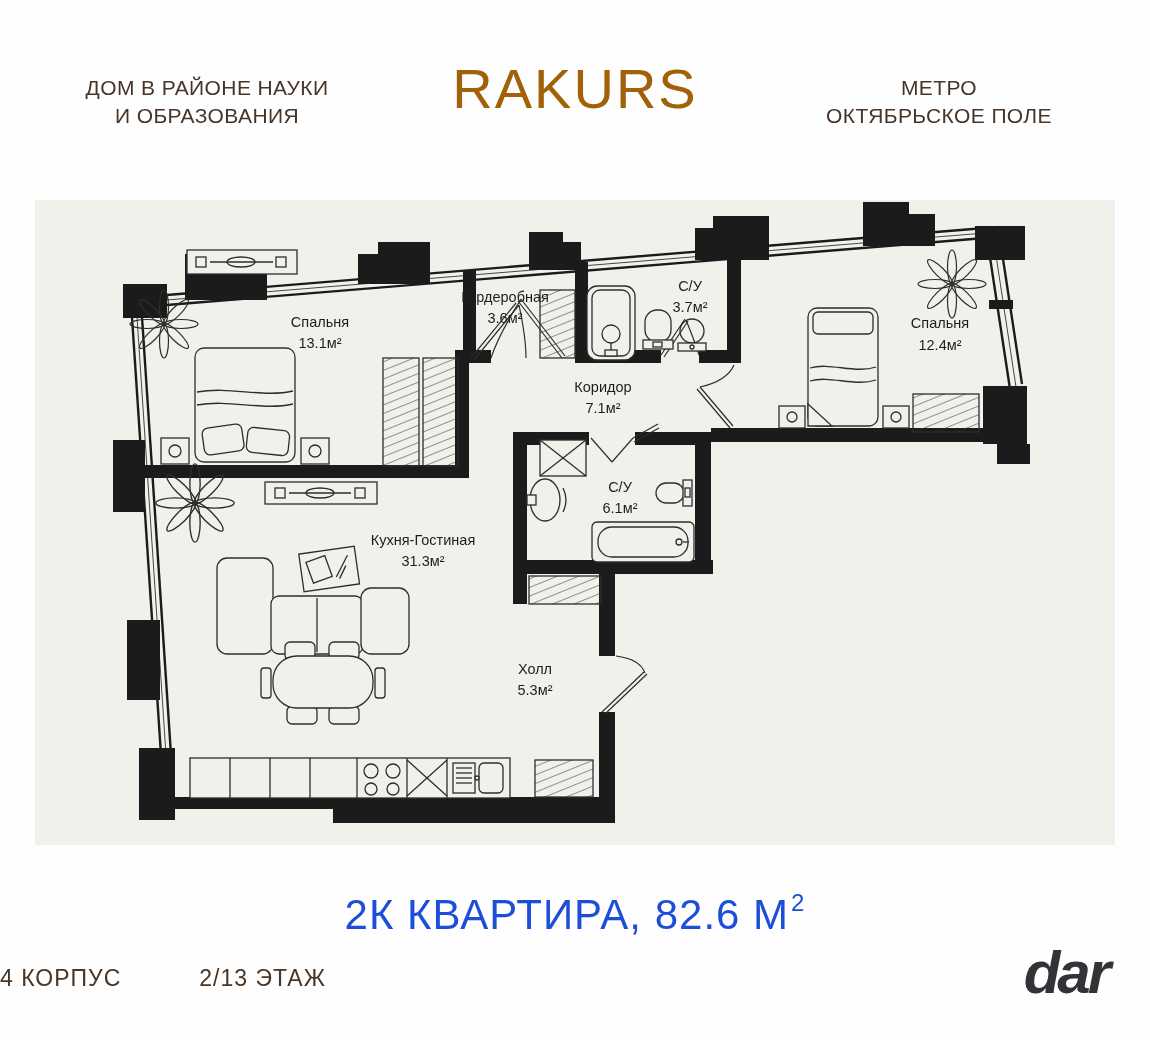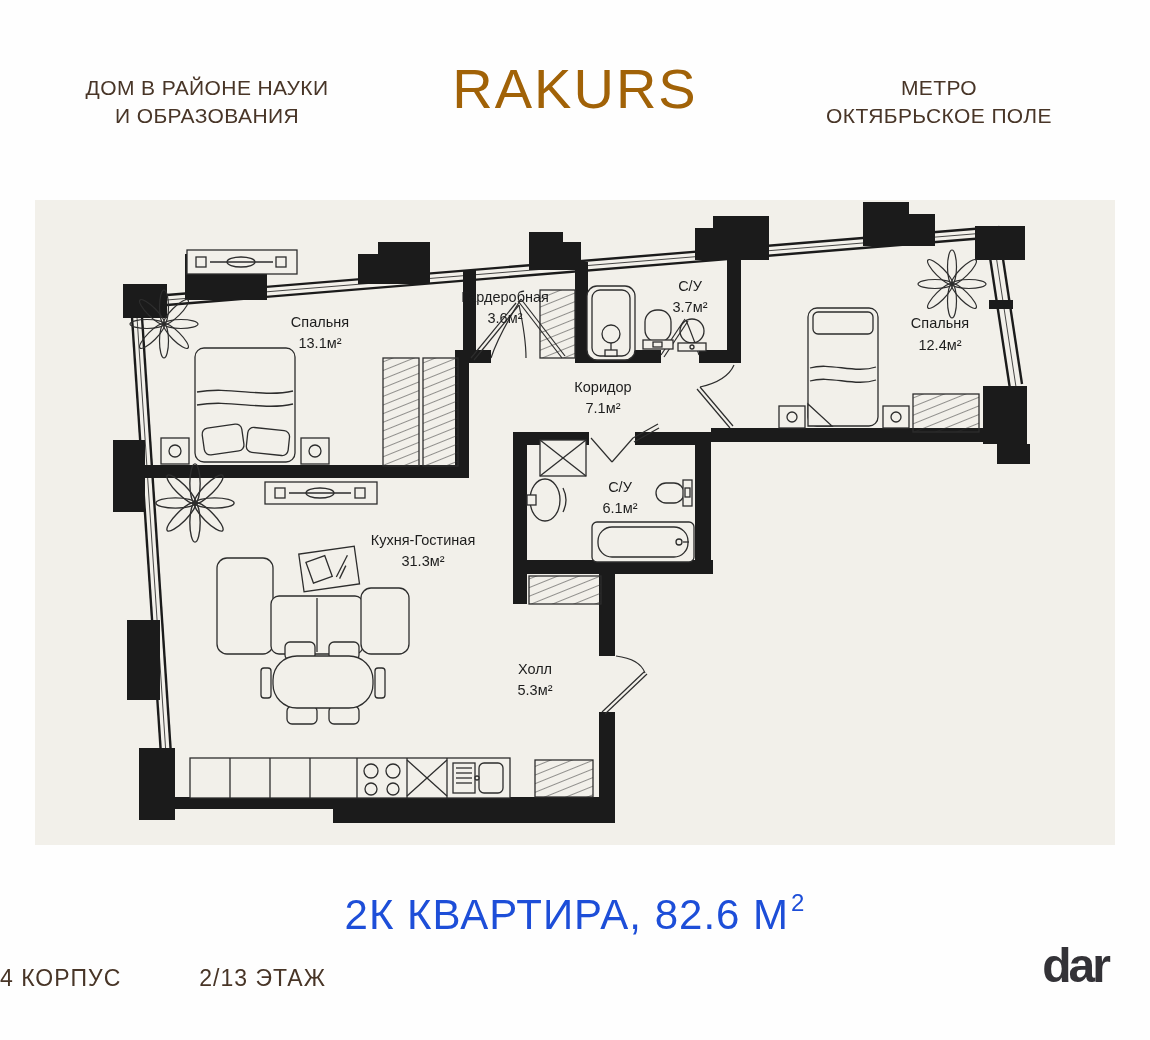--- a/index.html
+++ b/index.html
@@ -31,21 +31,21 @@
     text-align:center;font-size:42px;letter-spacing:1px;color:#1d4ed8;margin-top:9px;
   }
   .apt-title .sup{font-size:24px;vertical-align:18px;margin-left:2px;}
   .apt-sub{
     position:absolute;top:965px;left:0;width:100%;
     display:flex;gap:78px;
     font-size:23px;letter-spacing:1px;color:#483527;
   }
   .dar-logo{
     position:absolute;right:42px;top:938px;
-    font-size:48px;font-weight:700;letter-spacing:-3px;color:#333237;
+    font-size:60px;font-weight:700;letter-spacing:-3px;color:#333237;font-style:italic;
   }
   svg text{
     font-family:"Liberation Sans", sans-serif;
     fill:#1d1d1d;font-size:14.5px;
   }
 </style>
 </head>
 <body>
 
 <div>

